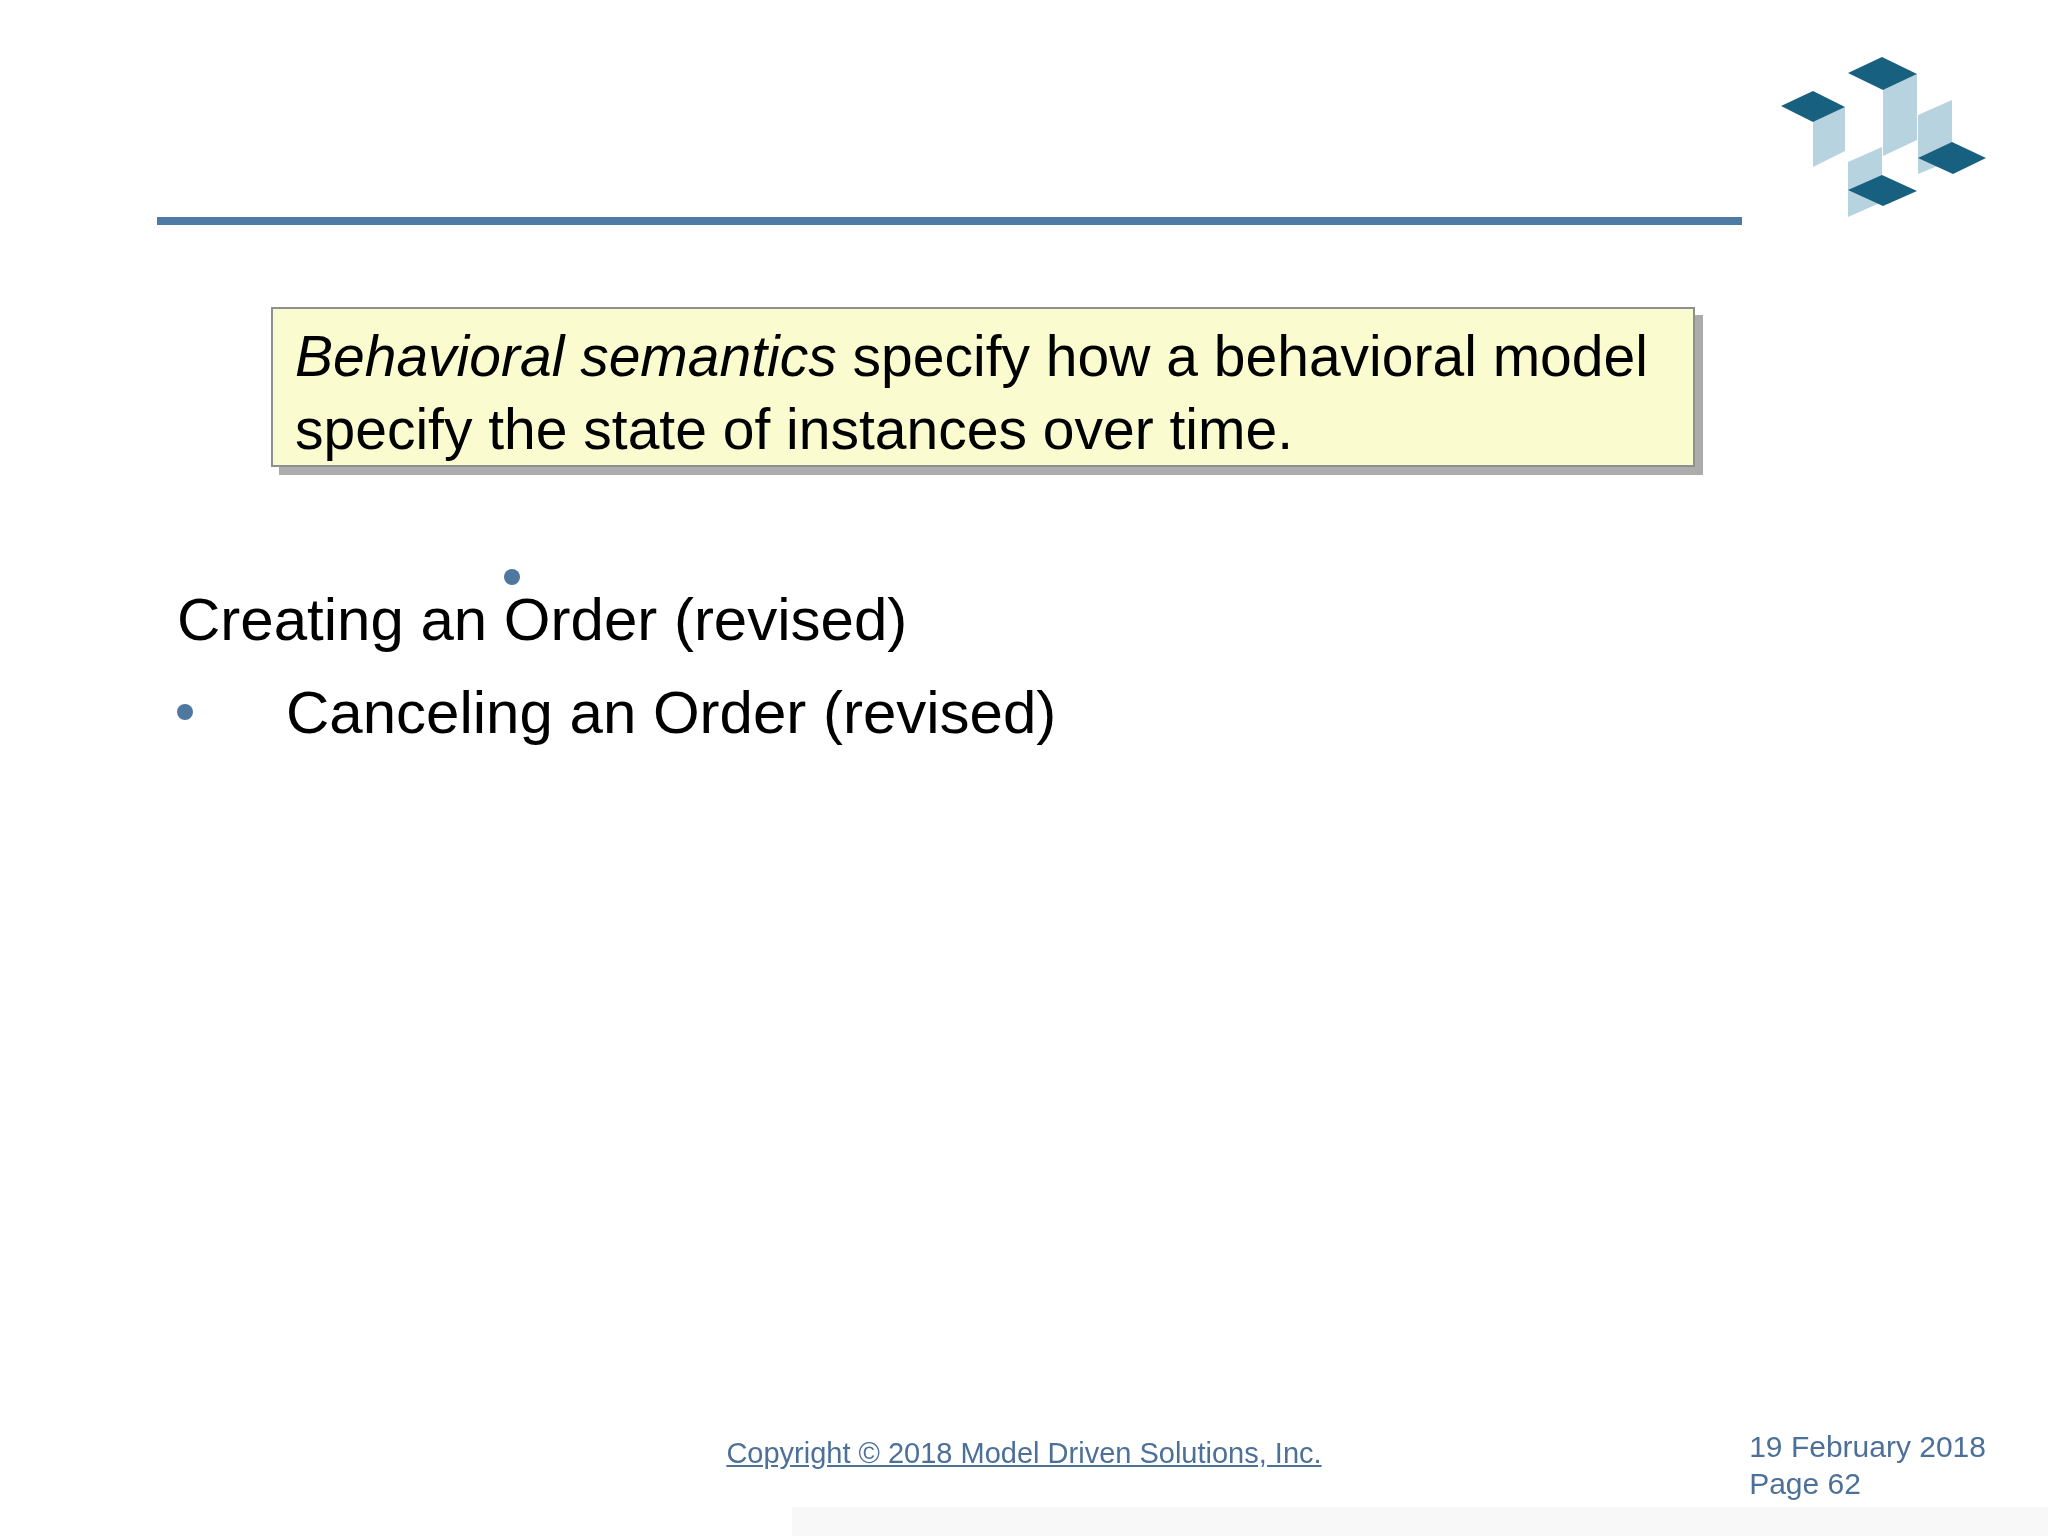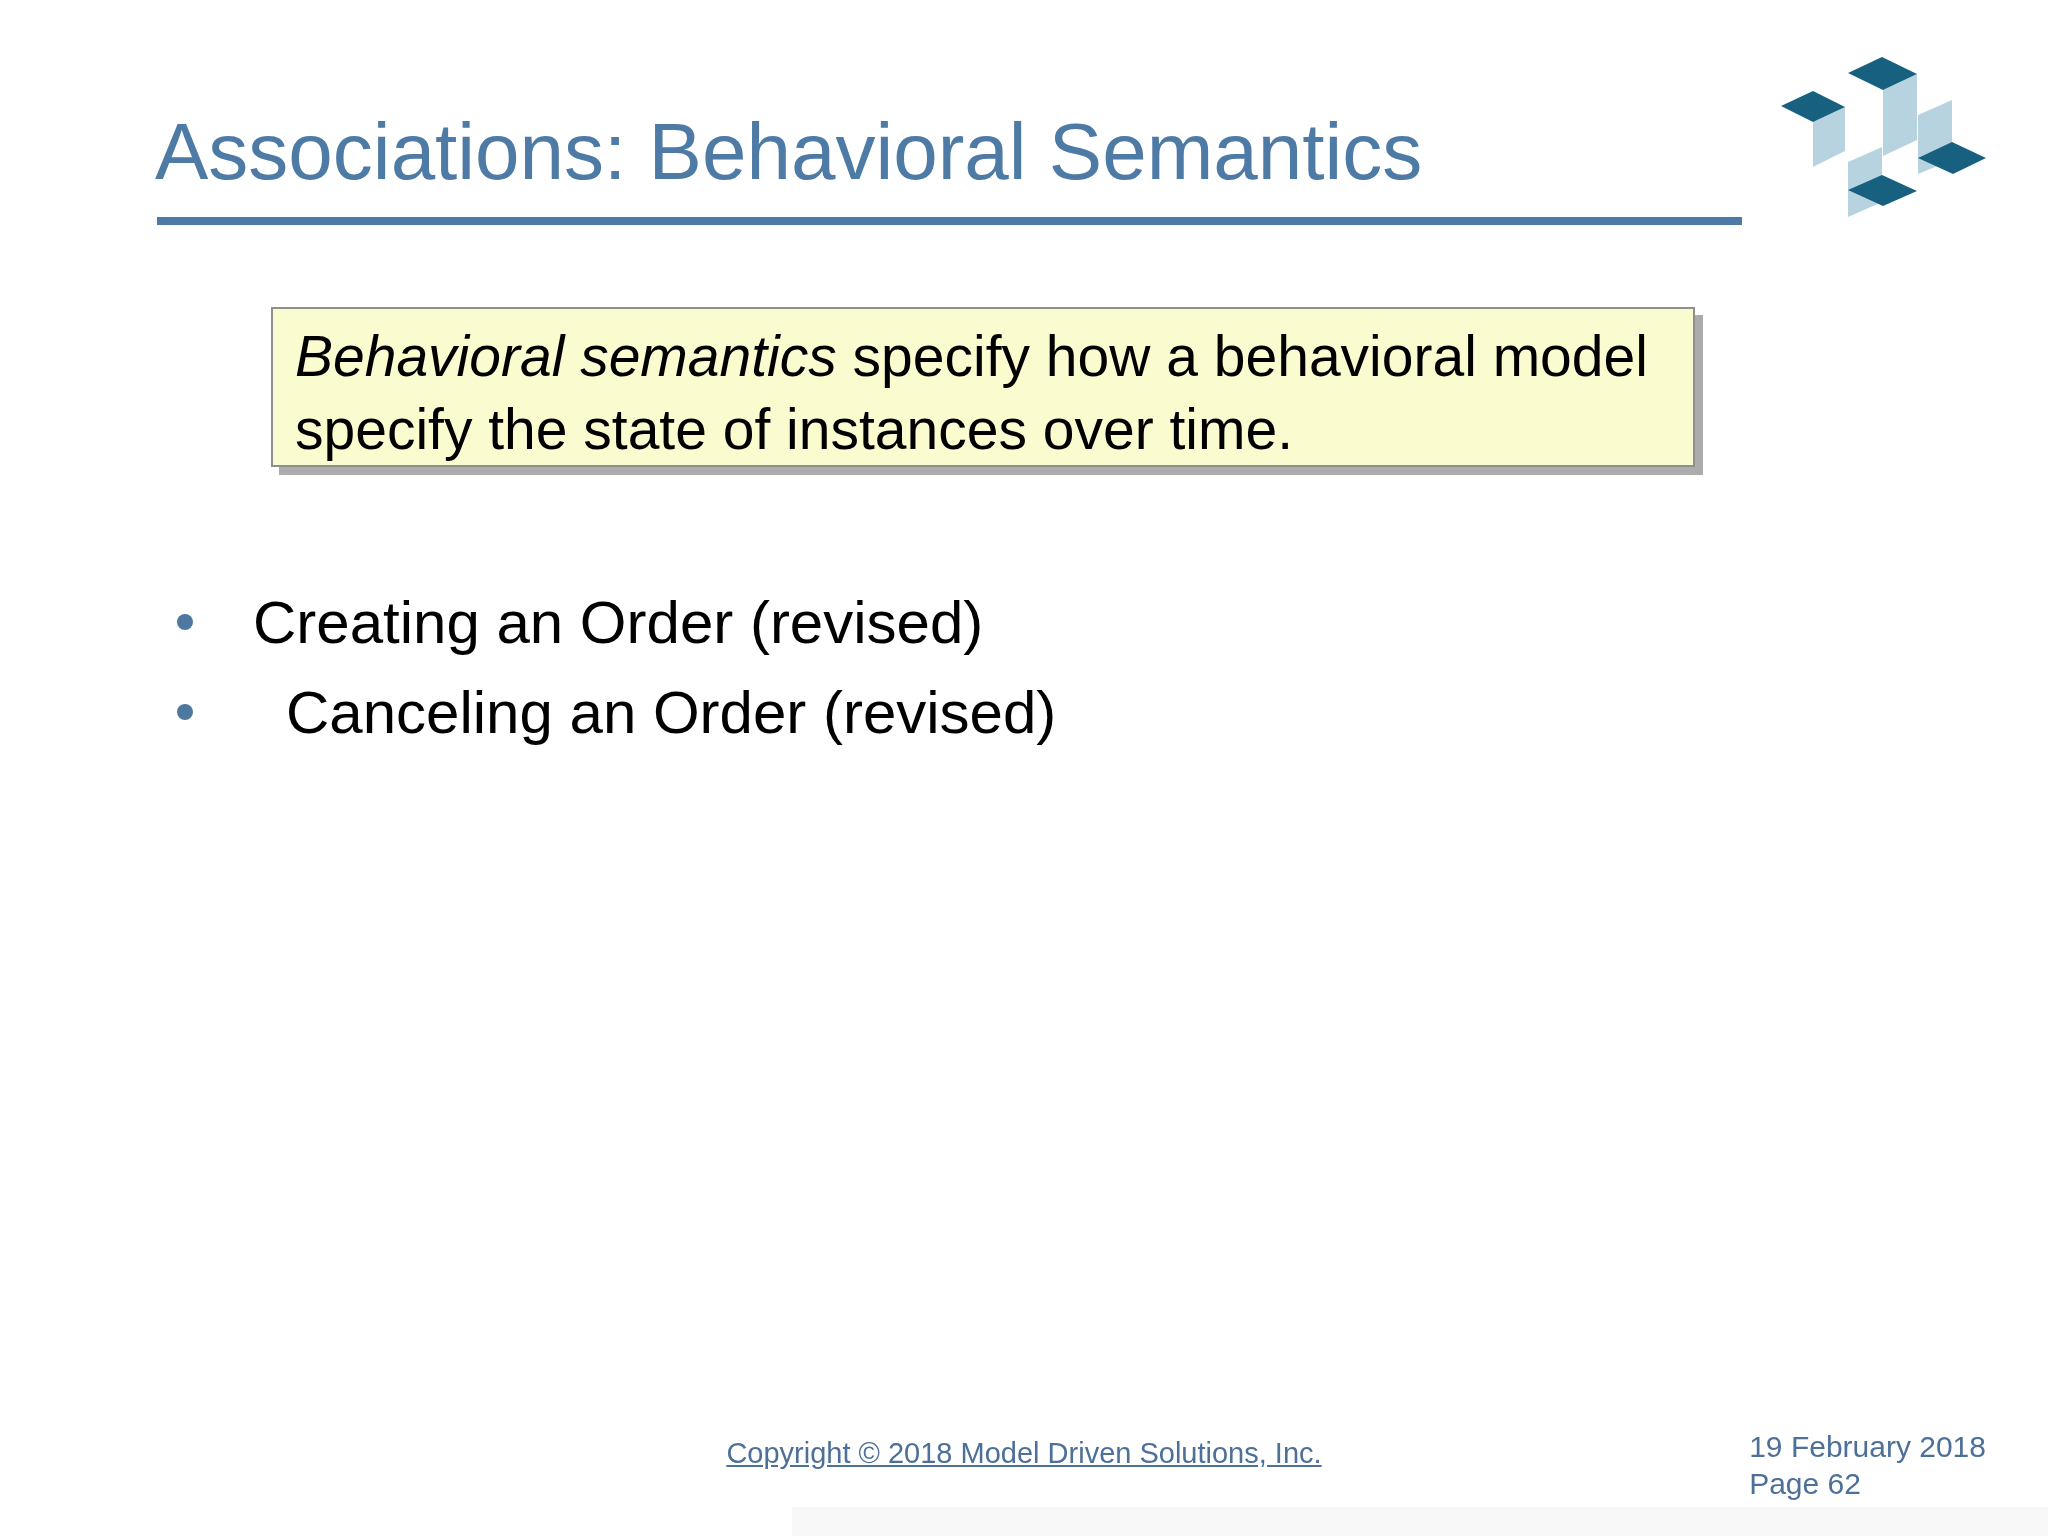--- a/index.html
+++ b/index.html
@@ -60,21 +60,21 @@
   .definition-box .lead-italic {
     font-style: italic;
   }
   .bullet-row {
     position: absolute;
     left: 177px;
     height: 72px;
     display: flex;
     align-items: center;
   }
-  .bullet-row-1 { top: 586px; }
+  .bullet-row-1 { top: 569px; flex-direction: column; }
   .bullet-row-2 { top: 676px; gap: 33px; }
   .bullet-dot {
     width: 16px;
     height: 16px;
     border-radius: 50%;
     background: #4e78a0;
     margin-right: 60px;
     flex: 0 0 auto;
   }
   .bullet-label {
@@ -107,21 +107,20 @@
     width: 1256px;
     height: 29px;
     background: #f8f8f8;
   }
 </style>
 </head>
 <body>
 
 <div class="slide">
 
-  <h1 class="page-title">Associations: Behavioral Semantics</h1>
 
   <div class="title-underline"></div>
 
   <svg class="logo" viewBox="0 0 260 230" aria-hidden="true">
     <polygon points="33,92 65,77 65,121 33,137" fill="#b8d3e0"></polygon>
     <polygon points="103,60 137,44 137,110 103,126" fill="#b8d3e0"></polygon>
     <polygon points="68,132 102,117 102,172 68,187" fill="#b8d3e0"></polygon>
     <polygon points="138,85 172,70 172,130 138,144" fill="#b8d3e0"></polygon>
     <polygon points="68,43 102,27 137,44 103,60" fill="#17607f"></polygon>
     <polygon points="1,76 33,61 65,77 33,92" fill="#17607f"></polygon>

